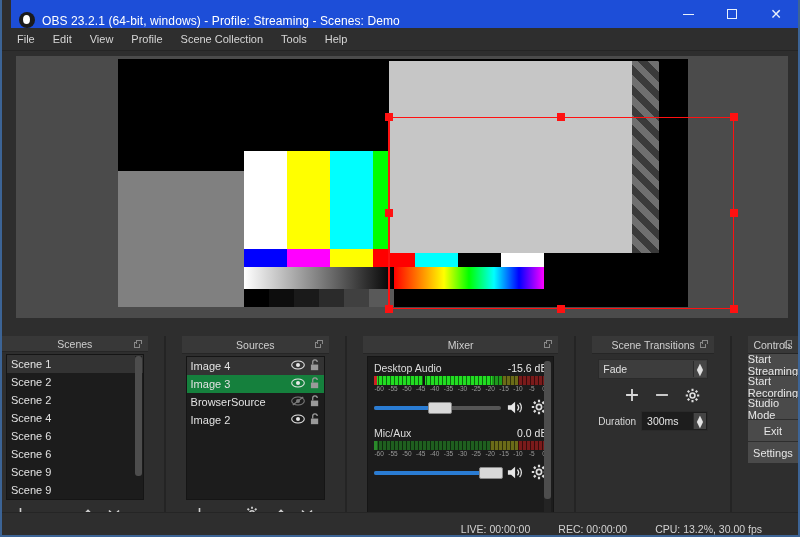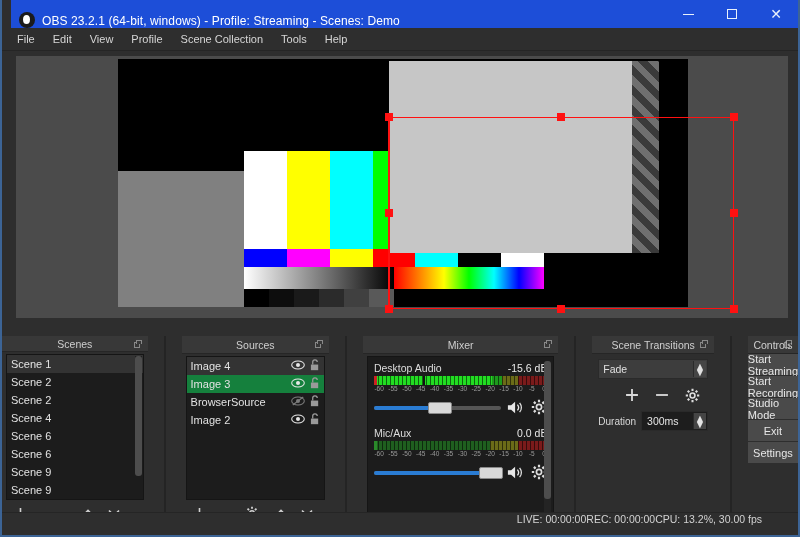--- a/index.html
+++ b/index.html
@@ -205,21 +205,21 @@
   .ctrl-body { padding:0; display:flex; flex-direction:column; }
   .ctrl-btn {
     height:22px; background:#4a4a4a; border-bottom:1px solid #2e2e2e;
     display:flex; align-items:center; justify-content:center;
     color:#e6e6e6; font-size:11px;
   }
 
   
   .statusbar {
     position:absolute; left:0; right:0; bottom:0; height:23px; background:#2e2e2e;
-    display:flex; align-items:flex-start; justify-content:flex-end; 
+    display:flex; align-items:flex-end; justify-content:flex-end; gap:28px;
     padding-right:36px; border-top:1px solid #252525;
   }
   .status-item { color:#d2d2d2; font-size:10.5px; white-space:nowrap; }
 
   .sep { width:2px; background:#242424; }
 </style>
 </head>
 <body>
 
 <div id="app">

